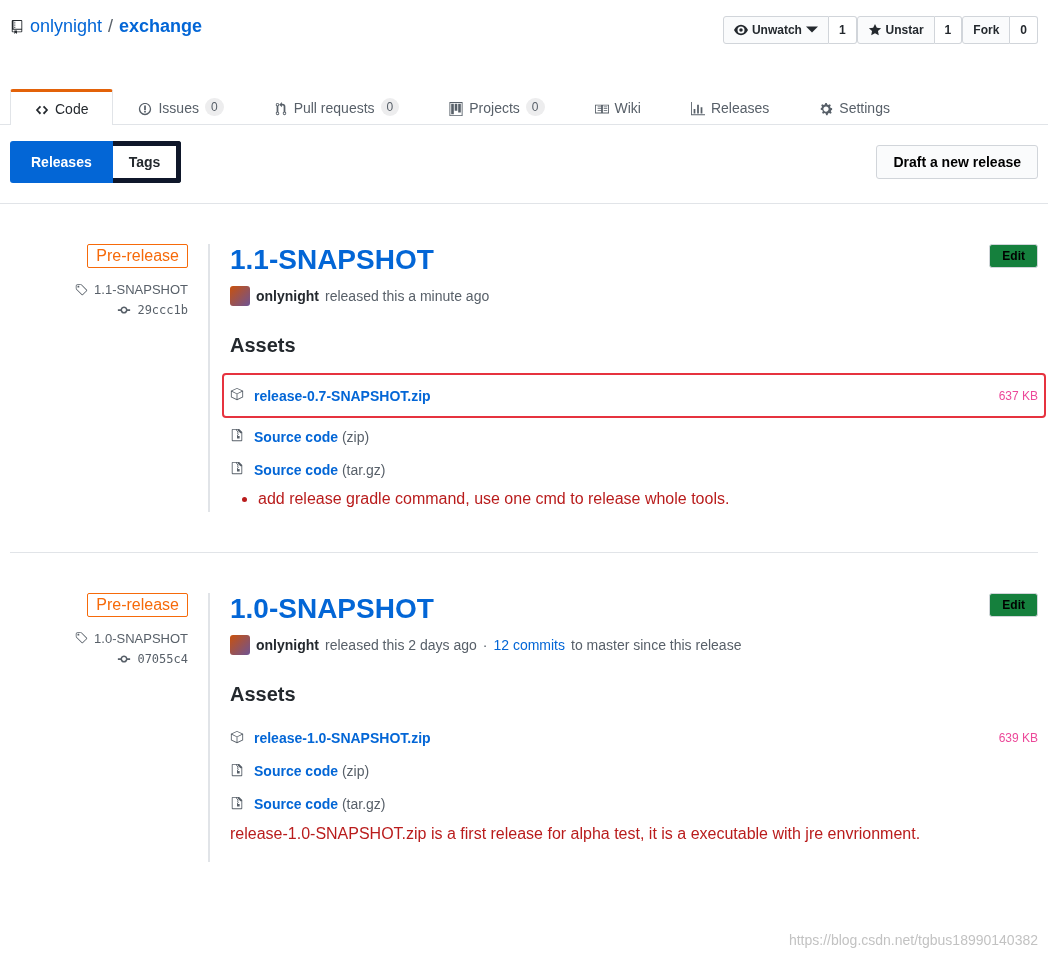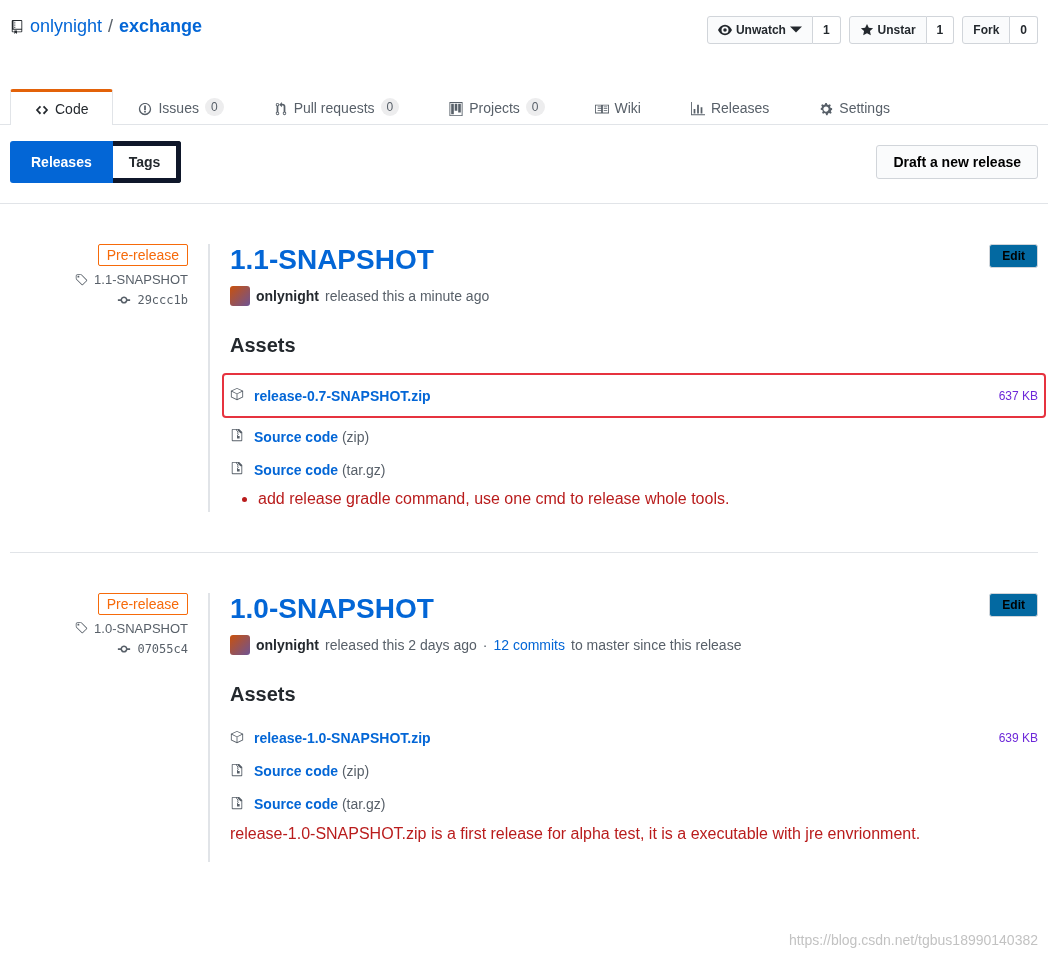--- a/index.html
+++ b/index.html
@@ -3,21 +3,21 @@
 <meta charset="utf-8">
 <style>
 * { box-sizing: border-box; margin: 0; padding: 0; }
 body { font-family: -apple-system, BlinkMacSystemFont, "Segoe UI", Helvetica, Arial, sans-serif; font-size: 14px; color: #24292e; background: #fff; width: 1048px; }
 a { color: #0366d6; text-decoration: none; }
 
 .repo-header { padding: 16px 10px 0 10px; display: flex; justify-content: space-between; align-items: flex-start; }
 .repo-path { font-size: 18px; display: flex; align-items: center; gap: 6px; }
 .repo-path .sep { color: #586069; }
 
-.repo-actions { display: flex; gap: 8px; }
+.repo-actions { display: flex; }
 .btn-group { display: flex; }
 .btn { background: #fafbfc; border: 1px solid #d1d5da; padding: 3px 10px; font-size: 12px; font-weight: 600; color: #24292e; display: inline-flex; align-items: center; gap: 4px; cursor: pointer; line-height: 20px; }
 .btn:first-child { border-radius: 3px 0 0 3px; }
 .btn-count { background: #fff; border: 1px solid #d1d5da; border-left: none; padding: 3px 10px; font-size: 12px; font-weight: 600; border-radius: 0 3px 3px 0; line-height: 20px; }
 
 .tabs { border-bottom: 1px solid #e1e4e8; margin-top: 20px; padding-left: 10px; display: flex; gap: 0; }
 .tab { padding: 8px 24px; color: #586069; display: flex; align-items: flex-end; gap: 6px; cursor: pointer; border: 1px solid transparent; border-bottom: none; margin-top: 25px; }
 .tab.active { color: #24292e; border-color: #e1e4e8; border-top: 3px solid #e36209; border-radius: 3px 3px 0 0; background: #fff; margin-bottom: -1px; }
 .counter { background: rgba(27,31,35,0.08); border-radius: 20px; padding: 2px 6px; font-size: 12px; }
 
@@ -27,35 +27,35 @@
 .subnav-tab:first-child { border-radius: 3px 0 0 3px; }
 .subnav-tab:last-child { border-radius: 0 3px 3px 0; border-left: none; }
 .subnav-tab.active { background: #0366d6; color: #fff; border-color: #0366d6; }
 .btn-draft { background: #fafbfc; border: 1px solid #d1d5da; padding: 8px 16px; font-size: 14px; font-weight: 600; border-radius: 3px; cursor: pointer; text-align: center; }
 
 .releases { padding: 0 10px; }
 .release { display: flex; border-bottom: 1px solid #e1e4e8; padding: 40px 0; }
 .release:last-child { border-bottom: none; }
 .release-meta { width: 200px; text-align: right; padding-right: 20px; border-right: 2px solid #e1e4e8; }
 .release-body { flex: 1; padding-left: 20px; }
-.pre-release-badge { display: inline-block; border: 1px solid #f66a0a; color: #f66a0a; padding: 2px 8px; font-size: 14px; border-radius: 2px; margin-bottom: 0; }
+.pre-release-badge { display: inline-block; border: 1px solid #f66a0a; color: #f66a0a; padding: 2px 8px; font-size: 16px; border-radius: 2px; margin-bottom: 8px; }
 .tag-line, .commit-line { color: #586069; font-size: 13px; margin-top: 6px; display: flex; align-items: center; justify-content: flex-end; gap: 6px; }
 
 .release-header { display: flex; justify-content: space-between; align-items: flex-start; }
 .release-title { font-size: 28px; font-weight: 600; color: #0366d6; }
-.btn-edit { background: #0369a1; border: 1px solid #d1d5da; padding: 4px 12px; font-size: 12px; font-weight: 600; border-radius: 3px; cursor: pointer; }
+.btn-edit { background: #15803d; border: 1px solid #d1d5da; padding: 4px 12px; font-size: 12px; font-weight: 600; border-radius: 3px; cursor: pointer; }
 .byline { color: #586069; margin-top: 10px; font-size: 14px; display: flex; align-items: center; gap: 6px; }
 .byline strong { color: #24292e; font-weight: 600; }
 .avatar { width: 20px; height: 20px; background: linear-gradient(135deg, #c9510c, #6e5494); border-radius: 3px; display: inline-block; }
 
 .assets-title { font-size: 20px; font-weight: 600; margin-top: 28px; margin-bottom: 16px; }
 .asset-row { display: flex; justify-content: space-between; align-items: center; padding: 8px 0; font-size: 14px; }
 .asset-left { display: flex; align-items: center; gap: 10px; }
 .asset-left a { font-weight: 600; }
-.asset-size { color: #6d28d9; font-size: 12px; }
+.asset-size { color: #ec4899; font-size: 12px; }
 .highlight-box { border: 2px solid #e6333f; border-radius: 4px; padding: 4px 6px; margin: 2px -8px; }
 
 .release-notes { font-size: 16px; line-height: 1.6; color: #b91c1c; }
 .release-notes ul { padding-left: 28px; }
 .release-notes p { margin-bottom: 16px; }
 
 .watermark { position: fixed; bottom: 10px; right: 10px; color: #999; font-size: 14px; opacity: 0.6; pointer-events: none; }
 
 svg { fill: currentColor; }
 .icon-sm { width: 14px; height: 14px; }

